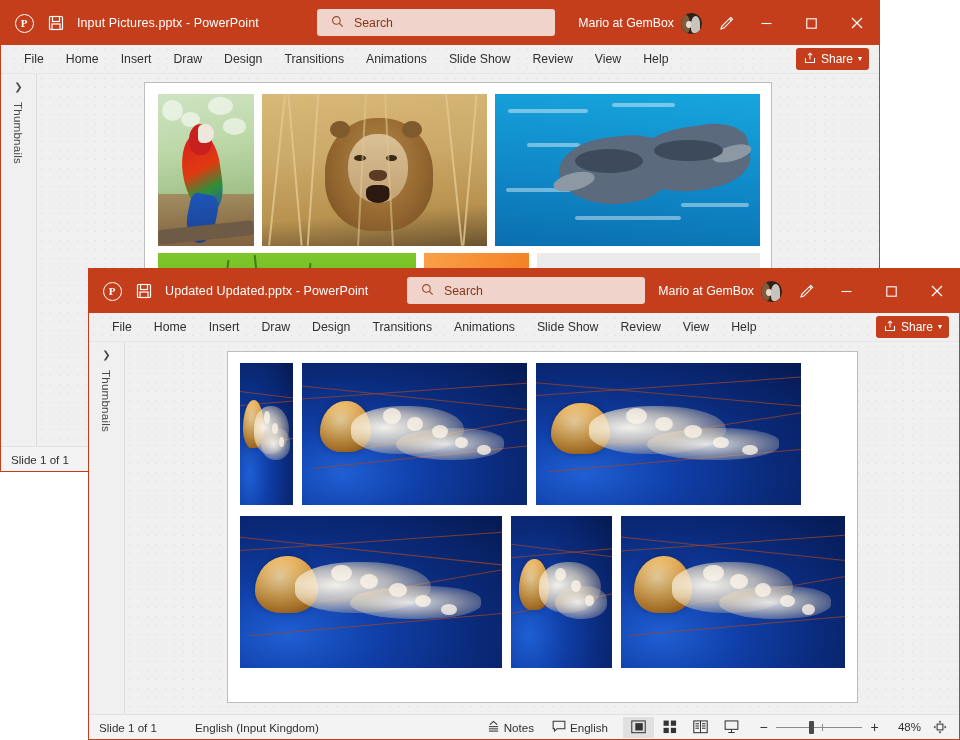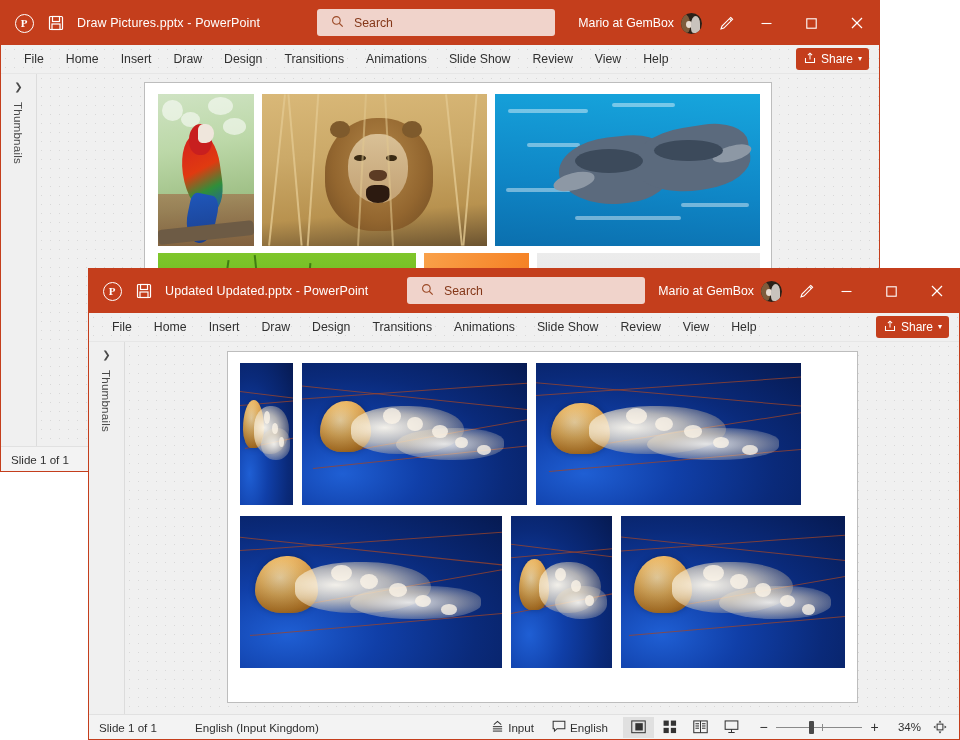--- a/index.html
+++ b/index.html
@@ -279,21 +279,21 @@
         <div class="pp-circle">P</div>
       </div>
       <div class="tb-saveicon">
         <svg width="16" height="16" viewBox="0 0 16 16" fill="none" stroke="#fff" stroke-width="1.2">
           <rect x="1.5" y="1.5" width="13" height="13" rx="1"></rect>
           <rect x="4.5" y="1.5" width="7" height="5"></rect>
           <rect x="4" y="9" width="8" height="5.5"></rect>
         </svg>
       </div>
       <div class="tb-title">
-        <span>Draw Pictures.pptx</span>
+        <span>Input Pictures.pptx</span>
         <span>-</span>
         <span>PowerPoint</span>
       </div>
 
       <div class="tb-search" style="left:316px; top:8px; width:238px;">
         <span>
           <svg width="13" height="13" viewBox="0 0 14 14" fill="none" stroke="#9c4a27" stroke-width="1.2">
             <circle cx="5.8" cy="5.8" r="4.1"></circle>
               <line x1="8.9" y1="8.9" x2="12.6" y2="12.6"></line>
           </svg>
@@ -626,21 +626,21 @@
       <div class="sb-right">
         <div class="sb-item">
           <span>
             <svg width="13" height="12" viewBox="0 0 14 13" stroke="#333" stroke-width="1.1" fill="none">
               <path d="M3 5 L7 1.6 L11 5"></path>
               <line x1="2" y1="7.2" x2="12" y2="7.2"></line>
               <line x1="2" y1="9.6" x2="12" y2="9.6"></line>
               <line x1="2" y1="12" x2="12" y2="12"></line>
             </svg>
           </span>
-          <span>Input</span>
+          <span>Notes</span>
         </div>
         <div class="sb-item">
           <span>
             <svg width="14" height="13" viewBox="0 0 15 14" stroke="#333" stroke-width="1.1" fill="none">
               <path d="M1.2 1.4 H13.8 V9.3 H5.4 L2.6 12 V9.3 H1.2 Z"></path>
             </svg>
           </span>
           <span>English</span>
         </div>
 
@@ -681,21 +681,21 @@
         </div>
 
         <div class="zoomwrap">
           <span class="zminus">−</span>
           <span class="ztrack">
             <span class="line"></span>
               <span class="tick"></span>
             <span class="knob"></span>
           </span>
           <span class="zplus">+</span>
-          <span class="zpct">34%</span>
+          <span class="zpct">48%</span>
           <span class="fitbtn">
             <svg width="14" height="14" viewBox="0 0 15 15" stroke="#333" stroke-width="1.1" fill="none">
               <rect x="4.4" y="4.4" width="6.2" height="6.2"></rect>
               <path d="M7.5 0.6 L6 2.6 H9 Z" fill="#333" stroke="none"></path>
               <path d="M7.5 14.4 L6 12.4 H9 Z" fill="#333" stroke="none"></path>
               <path d="M0.6 7.5 L2.6 6 V9 Z" fill="#333" stroke="none"></path>
               <path d="M14.4 7.5 L12.4 6 V9 Z" fill="#333" stroke="none"></path>
             </svg>
           </span>
         </div>

